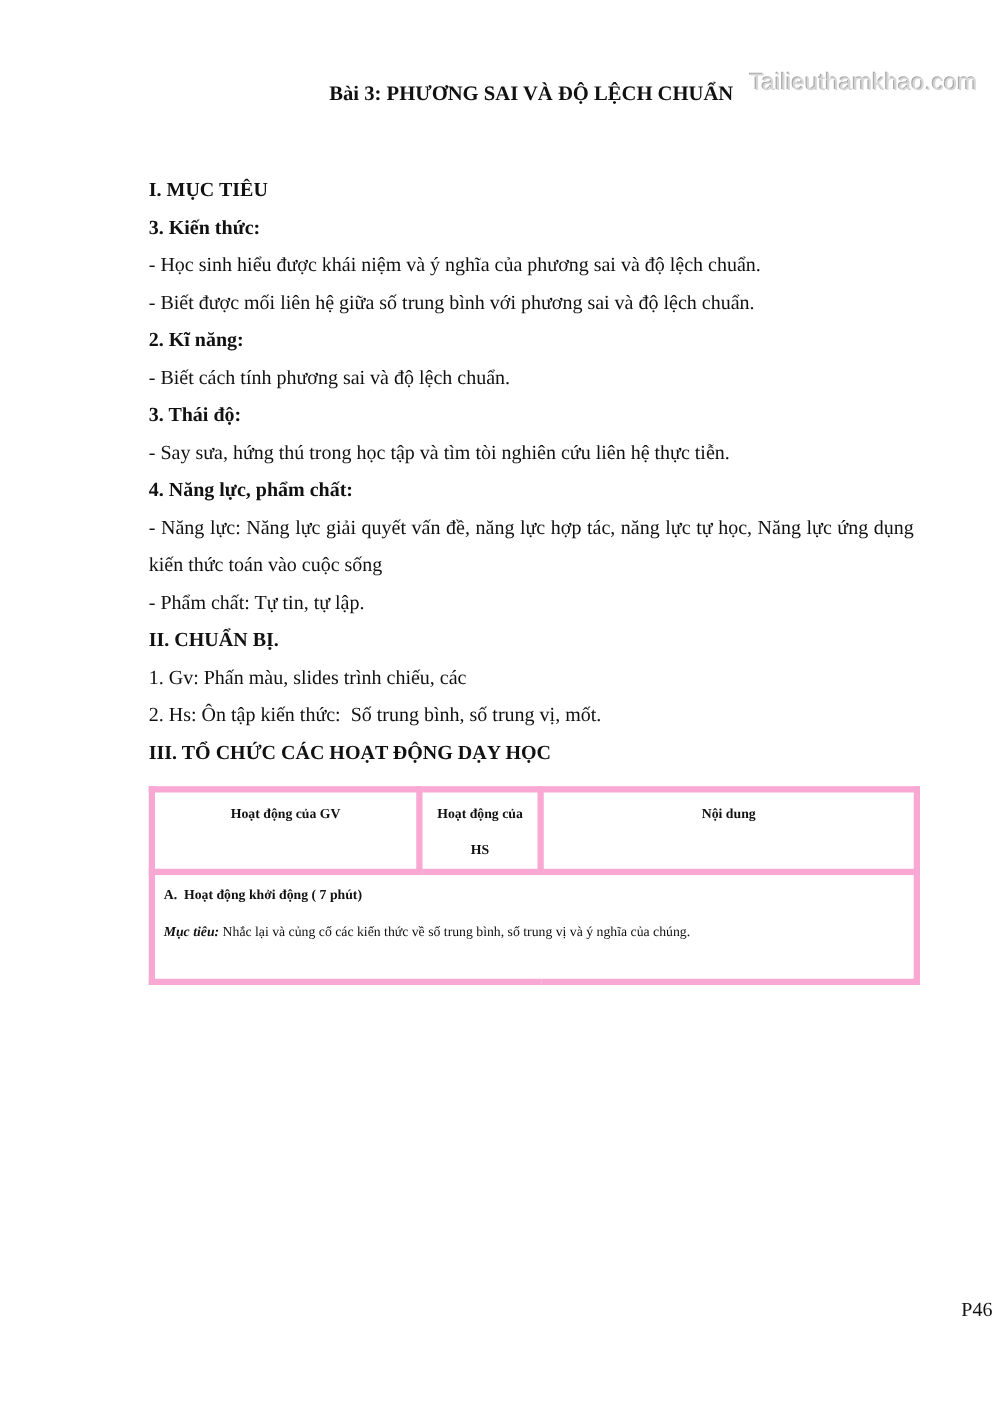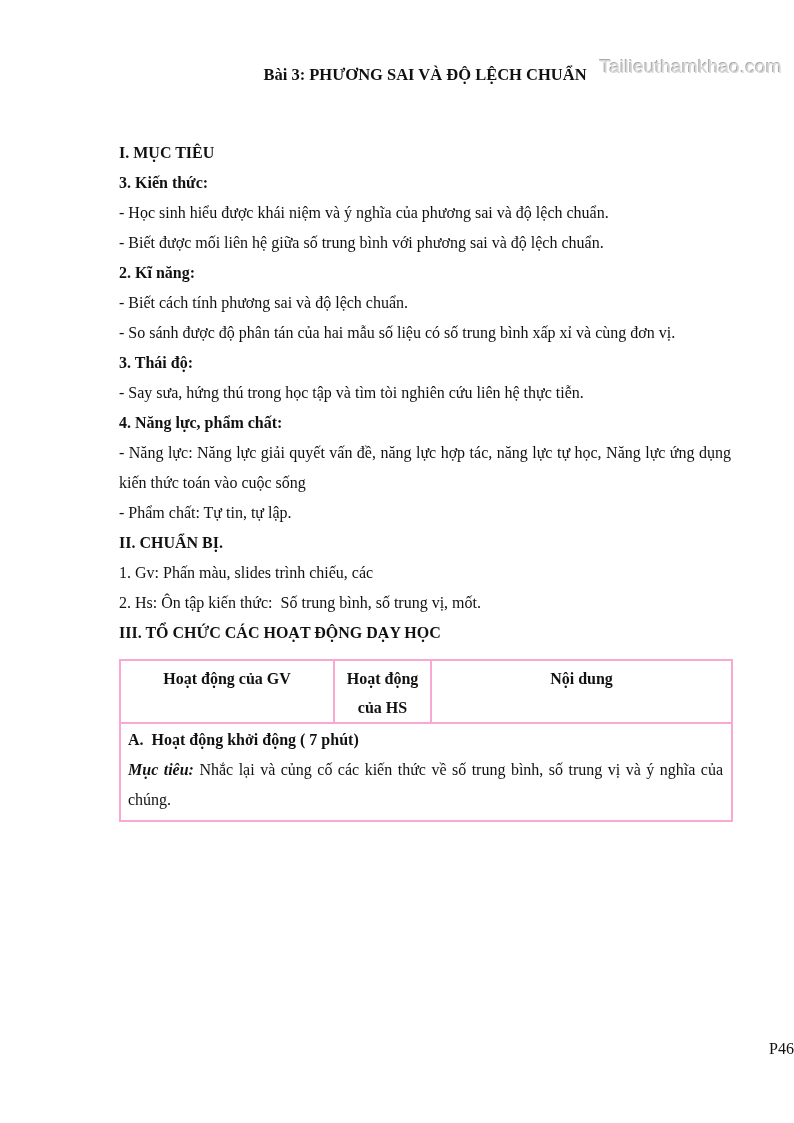--- a/index.html
+++ b/index.html
@@ -51,23 +51,23 @@
   table.activities {
     margin-left: 119px;
     margin-top: 11px;
     width: 612px;
     border-collapse: collapse;
     table-layout: fixed;
     border: 2px solid #3f3f3f;
   }
   table.activities th,
   table.activities td {
-    border: 2px solid #f9a8d4;
+    border: 5px solid #f9a8d4;
     vertical-align: top;
-    font-size: 16px;
+    font-size: 11px;
   }
   table.activities th {
     font-weight: bold;
     text-align: center;
     line-height: 29px;
     padding: 3px 4px 0 4px;
     height: 58px;
   }
   table.activities td.section-cell {
     padding: 1px 8px 5px 7px;
@@ -97,21 +97,20 @@
 
   <div class="doc-title">Bài 3: PHƯƠNG SAI VÀ ĐỘ LỆCH CHUẨN</div>
 
   <div class="content">
     <p class="b">I. MỤC TIÊU</p>
     <p class="b">3. Kiến thức:</p>
     <p>- Học sinh hiểu được khái niệm và ý nghĩa của phương sai và độ lệch chuẩn.</p>
     <p>- Biết được mối liên hệ giữa số trung bình với phương sai và độ lệch chuẩn.</p>
     <p class="b">2. Kĩ năng:</p>
     <p>- Biết cách tính phương sai và độ lệch chuẩn.</p>
-    <p>- So sánh được độ phân tán của hai mẫu số liệu có số trung bình xấp xỉ và cùng đơn vị.</p>
     <p class="b">3. Thái độ:</p>
     <p>- Say sưa, hứng thú trong học tập và tìm tòi nghiên cứu liên hệ thực tiễn.</p>
     <p class="b">4. Năng lực, phẩm chất:</p>
     <p>- Năng lực: Năng lực giải quyết vấn đề, năng lực hợp tác, năng lực tự học, Năng lực ứng dụng kiến thức toán vào cuộc sống</p>
     <p>- Phẩm chất: Tự tin, tự lập.</p>
     <p class="b">II. CHUẨN BỊ.</p>
     <p>1. Gv: Phấn màu, slides trình chiếu, các</p>
     <p>2. Hs: Ôn tập kiến thức:  Số trung bình, số trung vị, mốt.</p>
     <p class="b">III. TỔ CHỨC CÁC HOẠT ĐỘNG DẠY HỌC</p>
   </div>

